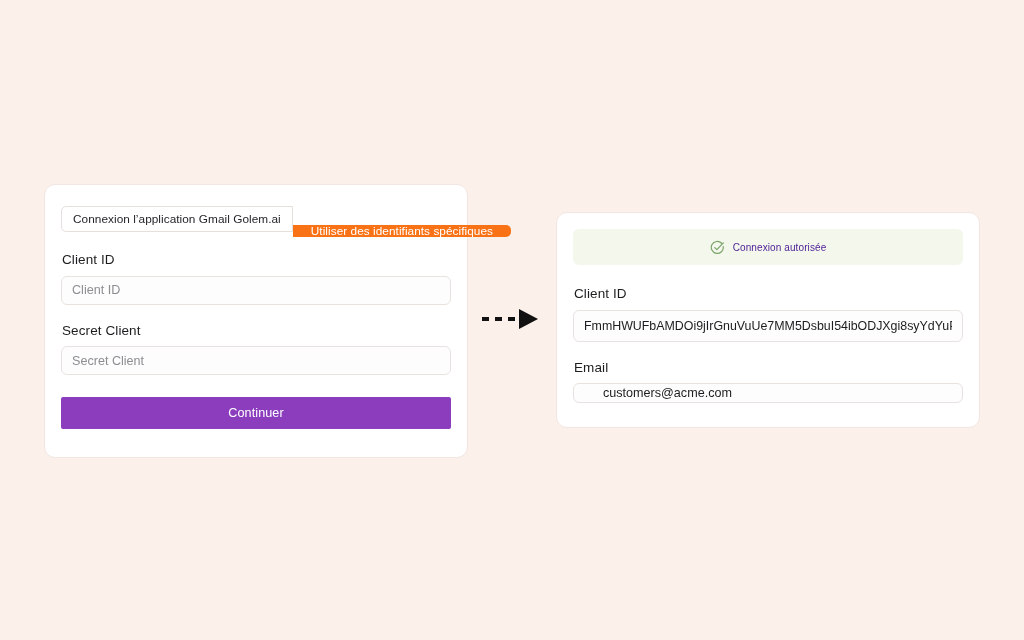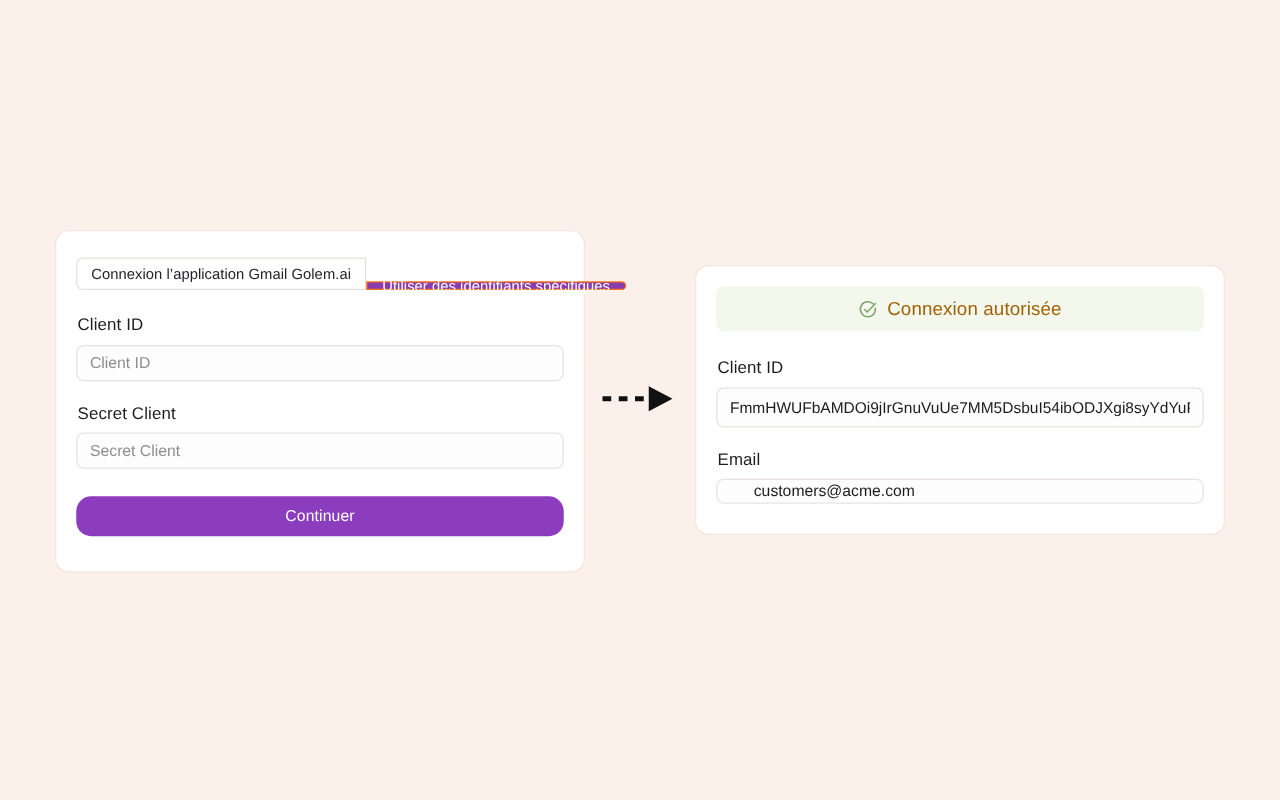--- a/index.html
+++ b/index.html
@@ -73,21 +73,21 @@
   .seg-off {
     background: #ffffff;
     color: #24242a;
     border: 1px solid #e6e0dd;
     border-radius: 5px 0 0 5px;
     padding: 0 11px;
   }
   .seg-on {
     background: #8a3caf;
     color: #ffffff;
-    border: 1px solid #f97316;
+    border: 6px solid #f97316;
     border-radius: 0 5px 5px 0;
     padding: 0 12px;
     margin-top: 19px;
   }
 
   
   .input {
     box-sizing: border-box;
     width: 100%;
     height: 29px;
@@ -118,43 +118,43 @@
   }
 
   
   .btn-primary {
     box-sizing: border-box;
     width: 100%;
     height: 32px;
     margin-top: 3px;
     background: #8b3dbe;
     border: none;
-    border-radius: 12px;
+    border-radius: 2px;
     color: #ffffff;
     font-family: "Liberation Sans", sans-serif;
     font-size: 12.6px;
     cursor: pointer;
     letter-spacing: 0.1px;
   }
 
   
   .banner {
     box-sizing: border-box;
     height: 36px;
     border-radius: 6px;
     background: #f3f7ec;
     display: flex;
     align-items: center;
     justify-content: center;
     gap: 8px;
     margin-bottom: 22px;
   }
   .banner-text {
-    font-size: 15px;
-    color: #a16207;
+    font-size: 10px;
+    color: #4c1d95;
     letter-spacing: 0.1px;
   }
   .check-icon {
     width: 15px;
     height: 15px;
     display: block;
   }
 
   
   .arrow {

